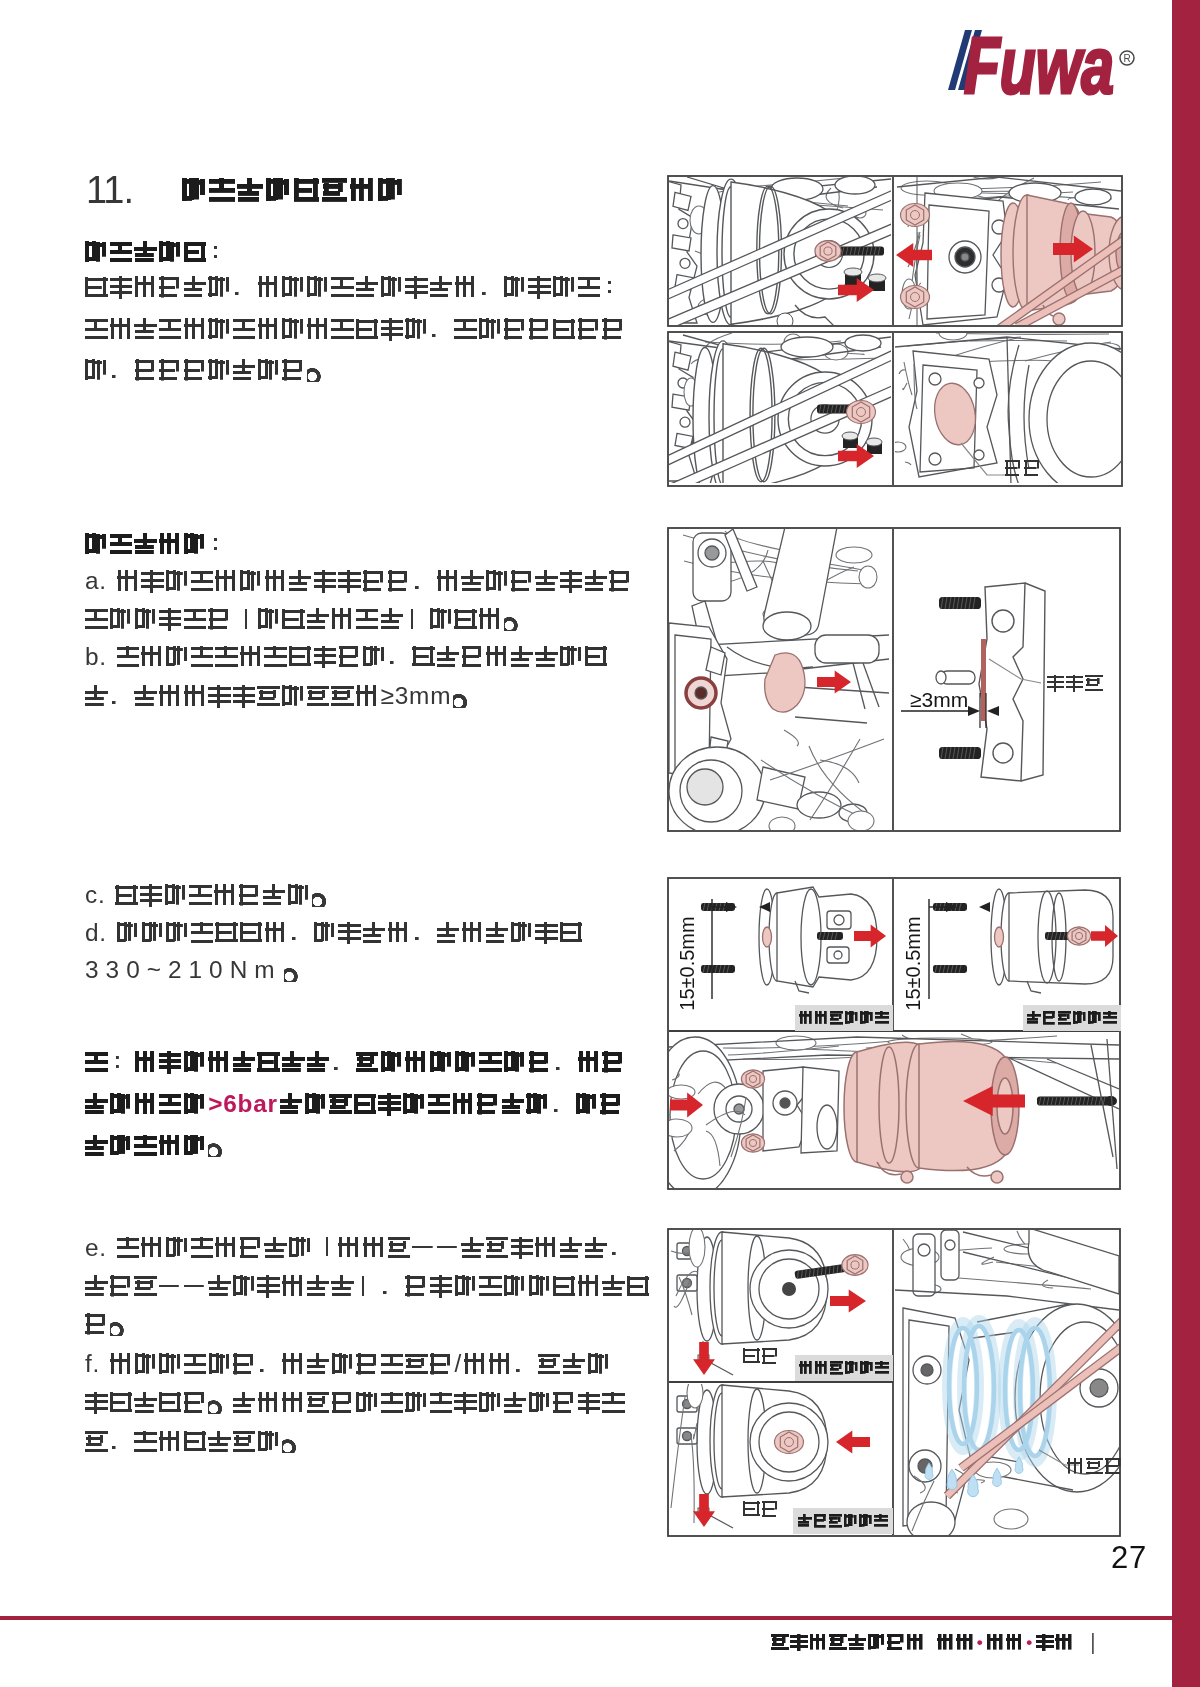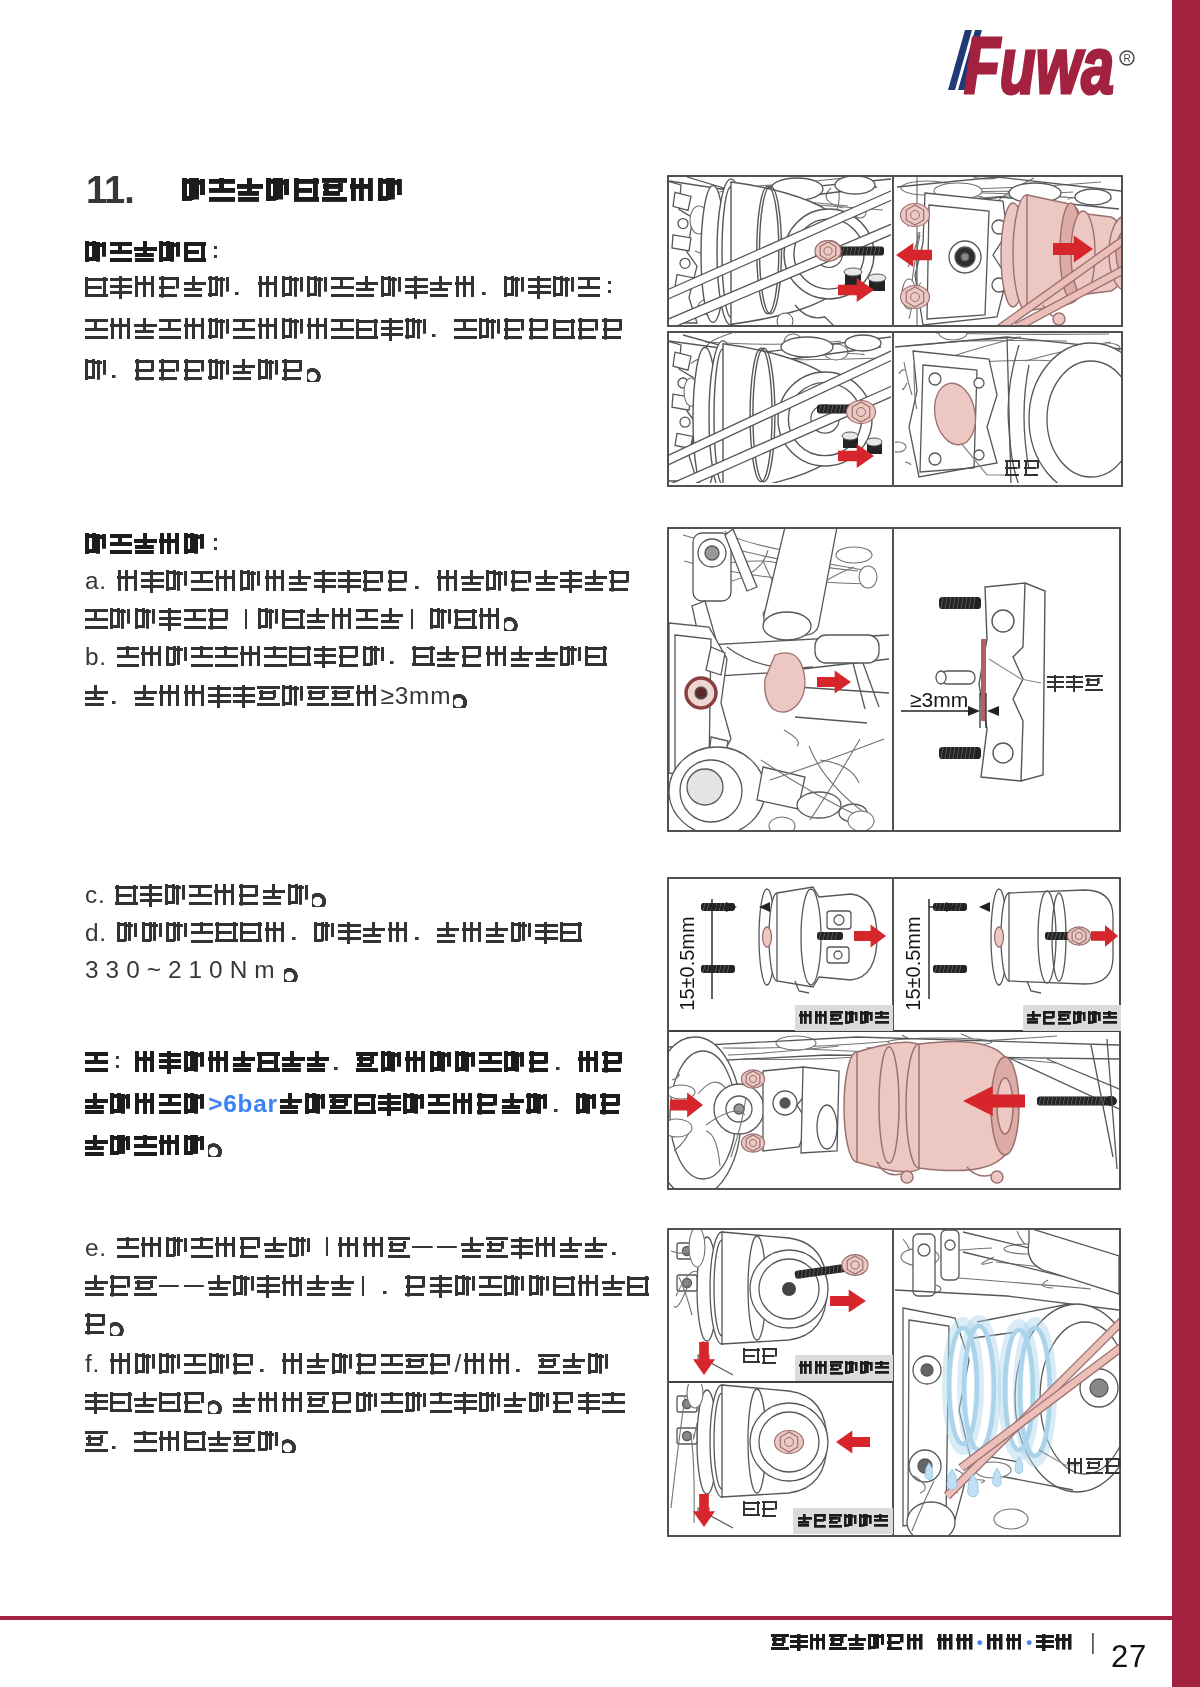--- a/index.html
+++ b/index.html
@@ -1,17 +1,17 @@
 <!DOCTYPE html>
 <html><head><meta charset="utf-8"><style>
 *{margin:0;padding:0;box-sizing:border-box}
 html,body{width:1200px;height:1687px;background:#fff;overflow:hidden;position:relative;
  font-family:"Liberation Sans",sans-serif}
 .tl{position:absolute;white-space:nowrap;display:flex;align-items:center;color:#373737}
-.tl.bold .lt{font-weight:bold;color:#3b82f6}
+.tl.bold .lt{font-weight:bold;color:#be185d}
 .lt{letter-spacing:.8px;padding:0 1px;line-height:.92}
 i.c{display:inline-block;width:.92em;height:.92em;margin:0 .045em;flex:none}
 .p0{background:linear-gradient(#373737,#373737) 14% 80%/16% 15% no-repeat}
 .p1{background:radial-gradient(circle at 24% 76%, #fff 0 18%, #373737 20% 34%, transparent 36%)}
 .p2{background:linear-gradient(#373737,#373737) 30% 26%/13% 13% no-repeat,linear-gradient(#373737,#373737) 30% 70%/13% 13% no-repeat}
 .p3{background:linear-gradient(#373737,#373737) 60% 6%/10% 88% no-repeat}
 .p4{background:linear-gradient(#373737,#373737) 30% 6%/10% 88% no-repeat}
 .p5{background:linear-gradient(#373737,#373737) 5% 47%/90% 10% no-repeat}
 .r0{background:linear-gradient(#333333,#333333) 0% 4%/100% 14.5% no-repeat,linear-gradient(#333333,#333333) 0% 48%/100% 14.5% no-repeat,linear-gradient(#333333,#333333) 0% 92%/100% 14.5% no-repeat,linear-gradient(#333333,#333333) 47% 4%/14.5% 44% no-repeat}
 .r1{background:linear-gradient(#333333,#333333) 0% 6%/100% 14.5% no-repeat,linear-gradient(#333333,#333333) 0% 90%/100% 14.5% no-repeat,linear-gradient(#333333,#333333) 2% 6%/14.5% 88% no-repeat,linear-gradient(#333333,#333333) 94% 6%/14.5% 88% no-repeat,linear-gradient(#333333,#333333) 30% 48%/60% 14.5% no-repeat}
@@ -27,21 +27,21 @@
 .b3{background:linear-gradient(#1c1c1c,#1c1c1c) 6% 4%/19.5% 92% no-repeat,linear-gradient(#1c1c1c,#1c1c1c) 46% 4%/19.5% 92% no-repeat,linear-gradient(#1c1c1c,#1c1c1c) 88% 4%/19.5% 92% no-repeat,linear-gradient(#1c1c1c,#1c1c1c) 6% 30%/80% 19.5% no-repeat}
 .b4{background:linear-gradient(#1c1c1c,#1c1c1c) 0% 2%/100% 19.5% no-repeat,linear-gradient(#1c1c1c,#1c1c1c) 0% 94%/100% 19.5% no-repeat,linear-gradient(#1c1c1c,#1c1c1c) 16% 30%/68% 19.5% no-repeat,linear-gradient(#1c1c1c,#1c1c1c) 16% 62%/68% 19.5% no-repeat,linear-gradient(#1c1c1c,#1c1c1c) 14% 30%/19.5% 36% no-repeat,linear-gradient(#1c1c1c,#1c1c1c) 80% 30%/19.5% 36% no-repeat}
 .b5{background:linear-gradient(#1c1c1c,#1c1c1c) 2% 4%/19.5% 92% no-repeat,linear-gradient(#1c1c1c,#1c1c1c) 2% 4%/40% 19.5% no-repeat,linear-gradient(#1c1c1c,#1c1c1c) 2% 88%/40% 19.5% no-repeat,linear-gradient(#1c1c1c,#1c1c1c) 38% 4%/19.5% 88% no-repeat,linear-gradient(#1c1c1c,#1c1c1c) 60% 10%/19.5% 86% no-repeat,linear-gradient(#1c1c1c,#1c1c1c) 60% 10%/36% 19.5% no-repeat,linear-gradient(#1c1c1c,#1c1c1c) 92% 10%/19.5% 64% no-repeat}
 .b6{background:linear-gradient(#1c1c1c,#1c1c1c) 46% 0%/19.5% 64% no-repeat,linear-gradient(#1c1c1c,#1c1c1c) 0% 30%/100% 19.5% no-repeat,linear-gradient(#1c1c1c,#1c1c1c) 8% 62%/82% 19.5% no-repeat,linear-gradient(#1c1c1c,#1c1c1c) 8% 92%/82% 19.5% no-repeat}
 .b7{background:linear-gradient(#1c1c1c,#1c1c1c) 8% 2%/19.5% 94% no-repeat,linear-gradient(#1c1c1c,#1c1c1c) 8% 2%/84% 19.5% no-repeat,linear-gradient(#1c1c1c,#1c1c1c) 8% 48%/74% 19.5% no-repeat,linear-gradient(#1c1c1c,#1c1c1c) 8% 94%/84% 19.5% no-repeat,linear-gradient(#1c1c1c,#1c1c1c) 88% 2%/19.5% 50% no-repeat}
 .lbl{position:absolute;background:#dbdbdb;display:flex;align-items:center;justify-content:center}
 svg{position:absolute}
 .annot{position:absolute;display:flex;align-items:center;color:#242424}
 </style></head><body>
 <div class="tl" style="left:85px;top:173.47px;font-size:38px;">
-    <span class="lt" style="font-weight:bold;letter-spacing:-1px">11.</span>
+    <span class="lt" style="font-weight:normal;letter-spacing:-1px">11.</span>
   </div>
 <div class="tl bold" style="left:180px;top:177.907px;font-size:27.8px;">
     <i class="c b5"></i>
     <i class="c b0"></i>
     <i class="c b6"></i>
     <i class="c b5"></i>
     <i class="c b1"></i>
     <i class="c b4"></i>
     <i class="c b3"></i>
     <i class="c b5"></i>
@@ -426,21 +426,21 @@
     <span class="lt" style="font-size:17px;font-weight:bold;padding:0 2px">•</span>
     <i class="c b3"></i>
     <i class="c b3"></i>
     <span class="lt" style="font-size:17px;font-weight:bold;padding:0 2px">•</span>
     <i class="c b2"></i>
     <i class="c b3"></i>
   </div>
 <div class="tl" style="left:1089px;top:1632.43px;font-size:22px;">
     <span class="lt" style="color:#555">|</span>
   </div>
-<div class="tl" style="left:1110px;top:1643px;font-size:31px;">
+<div class="tl" style="left:1110px;top:1544px;font-size:31px;">
     <span class="lt" style="color:#111">27</span>
   </div>
 <svg style="left:667px;top:175px" width="456" height="312" viewBox="0 0 456 312">
     <clipPath id="b1a">
       <rect x="2" y="2" width="222" height="148"></rect>
     </clipPath>
     <clipPath id="b1b">
       <rect x="228" y="2" width="226" height="148"></rect>
     </clipPath>
     <clipPath id="b1c">

